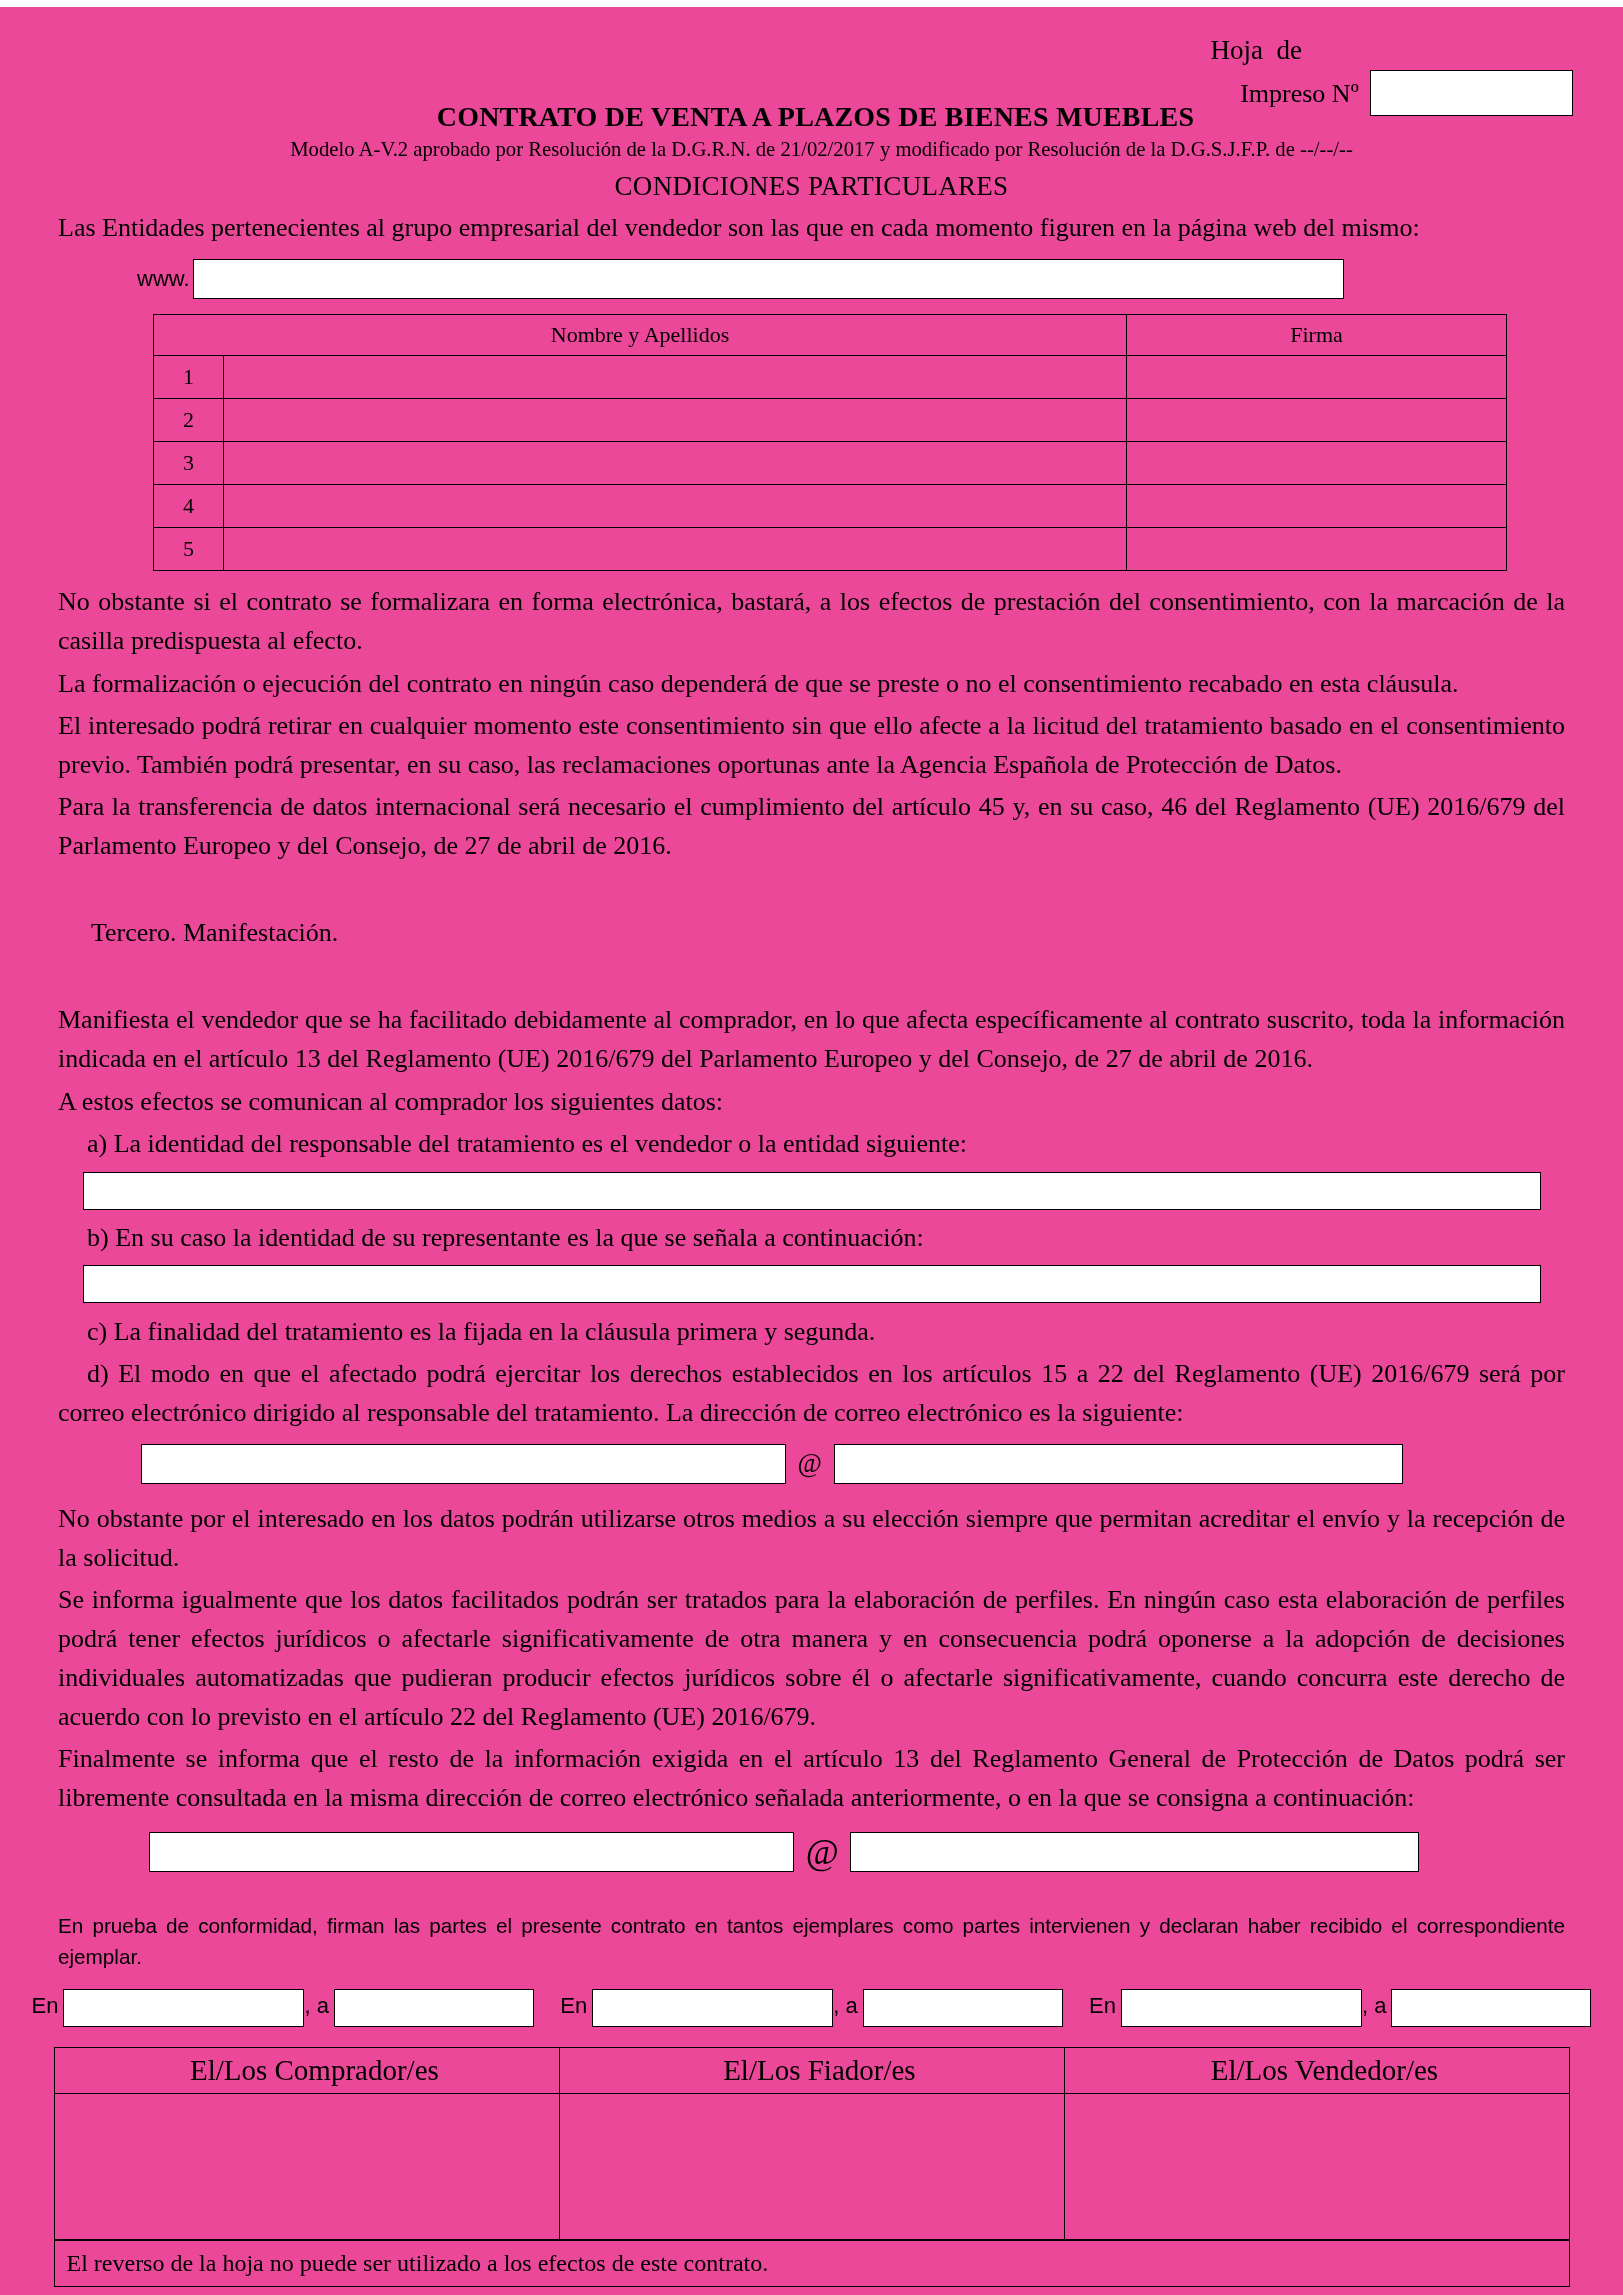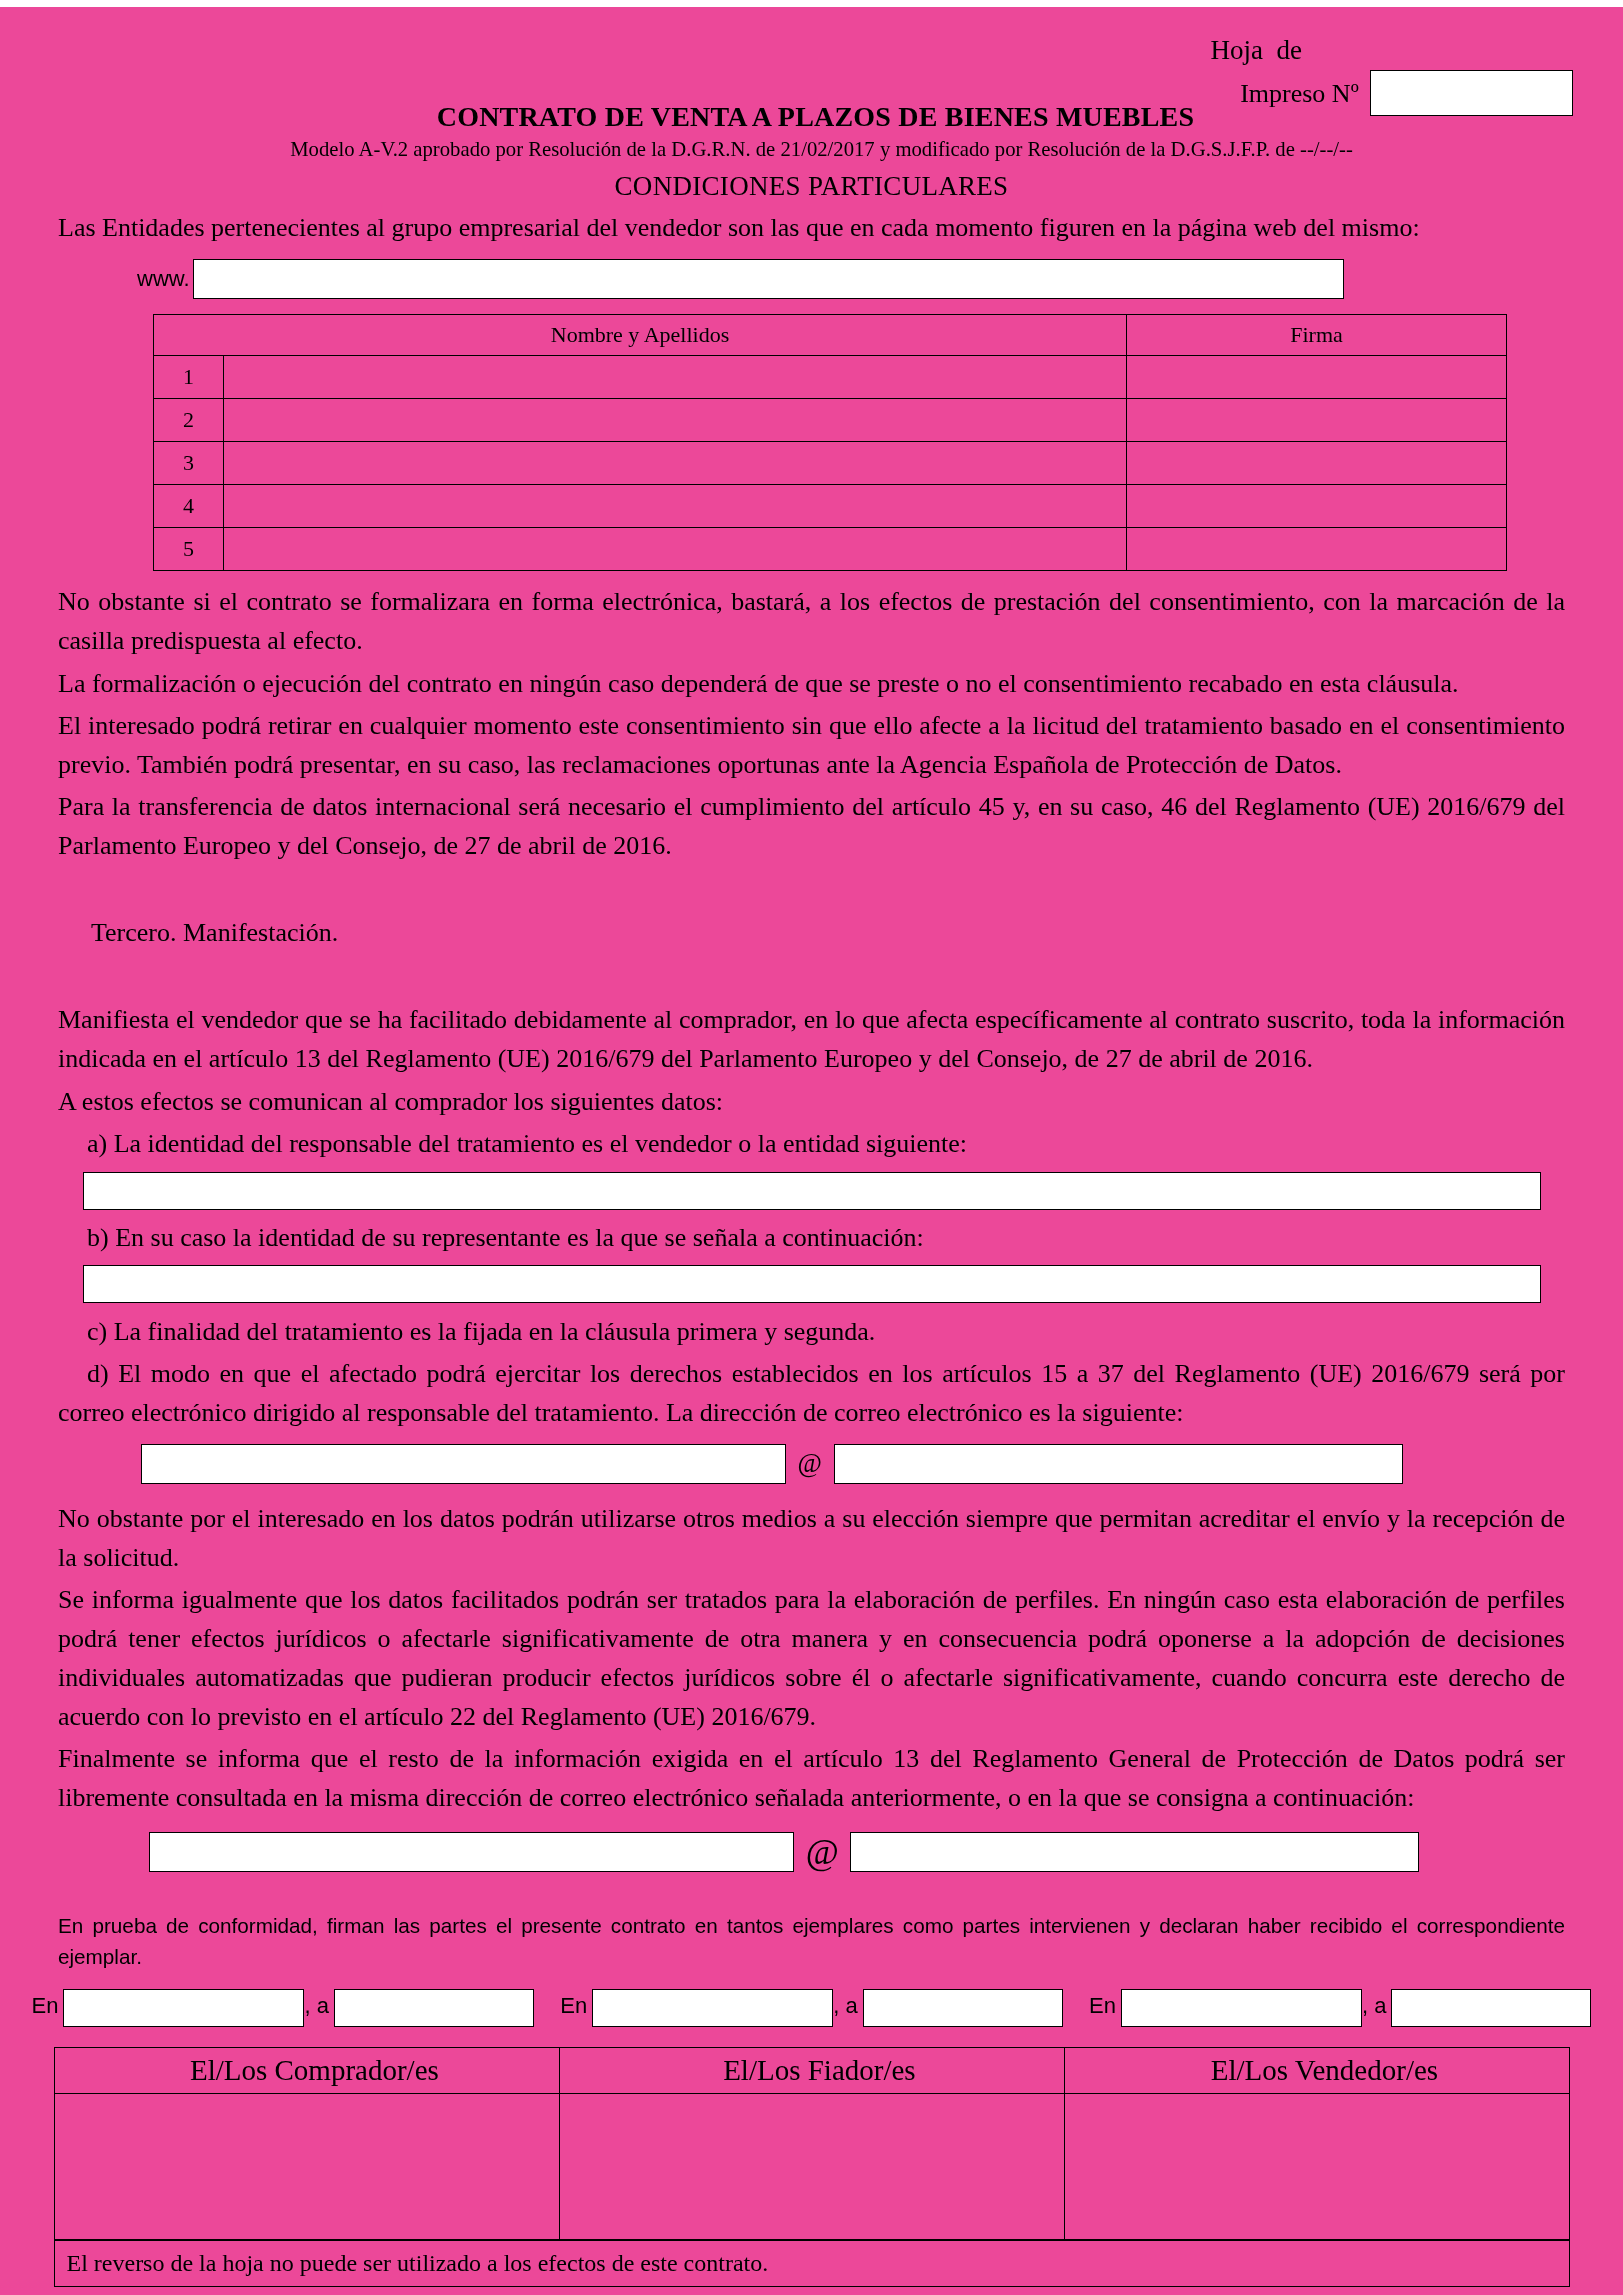--- a/index.html
+++ b/index.html
@@ -142,21 +142,21 @@
   <div class="full-field-row">
     <input class="field full-field" type="text" style="">
   </div>
 
   <p class="item">b) En su caso la identidad de su representante es la que se señala a continuación:</p>
   <div class="full-field-row">
     <input class="field full-field" type="text" style="">
   </div>
 
   <p class="item">c) La finalidad del tratamiento es la fijada en la cláusula primera y segunda.</p>
-  <p class="item">d) El modo en que el afectado podrá ejercitar los derechos establecidos en los artículos 15 a 37 del Reglamento (UE) 2016/679 será por correo electrónico dirigido al responsable del tratamiento. La dirección de correo electrónico es la siguiente:</p>
+  <p class="item">d) El modo en que el afectado podrá ejercitar los derechos establecidos en los artículos 15 a 22 del Reglamento (UE) 2016/679 será por correo electrónico dirigido al responsable del tratamiento. La dirección de correo electrónico es la siguiente:</p>
 
   <div class="email-row">
     <input class="field email-left" type="text" style="">
     <span class="at">@</span>
     <input class="field email-right" type="text" style="">
   </div>
 
   <p class="para">No obstante por el interesado en los datos podrán utilizarse otros medios a su elección siempre que permitan acreditar el envío y la recepción de la solicitud.</p>
   <p class="para">Se informa igualmente que los datos facilitados podrán ser tratados para la elaboración de perfiles. En ningún caso esta elaboración de perfiles podrá tener efectos jurídicos o afectarle significativamente de otra manera y en consecuencia podrá oponerse a la adopción de decisiones individuales automatizadas que pudieran producir efectos jurídicos sobre él o afectarle significativamente, cuando concurra este derecho de acuerdo con lo previsto en el artículo 22 del Reglamento (UE) 2016/679.</p>
   <p class="para">Finalmente se informa que el resto de la información exigida en el artículo 13 del Reglamento General de Protección de Datos podrá ser libremente consultada en la misma dirección de correo electrónico señalada anteriormente, o en la que se consigna a continuación:</p>

